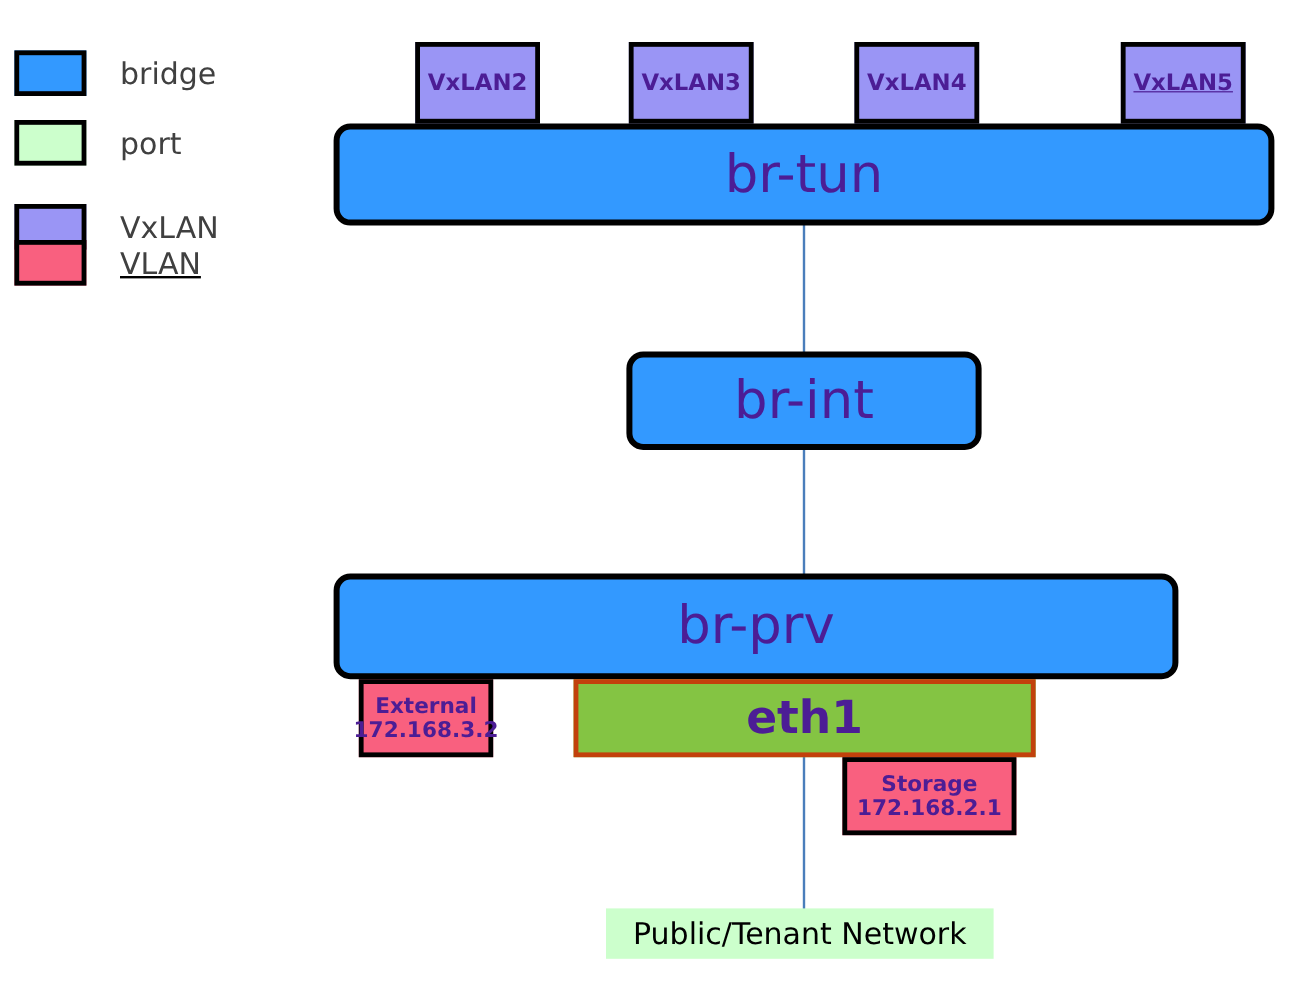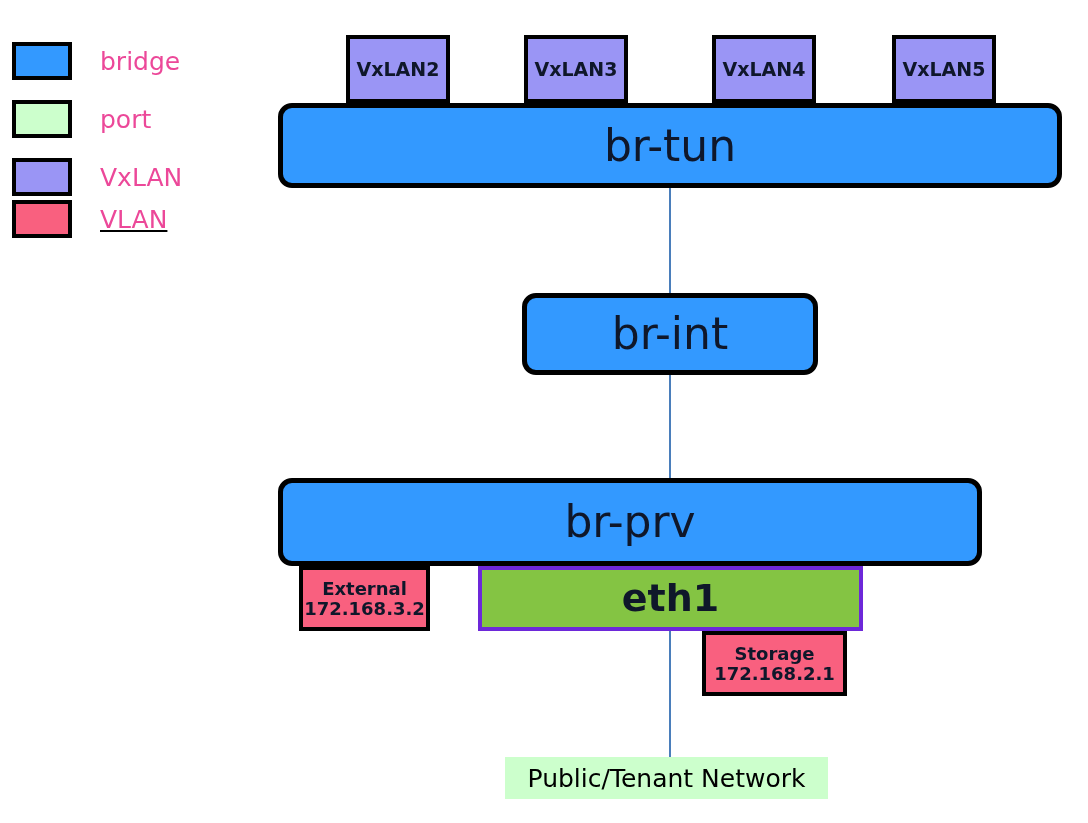--- a/index.html
+++ b/index.html
@@ -28,41 +28,41 @@
   .legend-swatch {
     width: 60px;
     height: 38px;
     border: 4px solid #000000;
     box-sizing: border-box;
     flex: 0 0 auto;
   }
   .legend-label {
     margin-left: 28px;
     font-size: 25px;
-    color: #ec4899;
+    color: #404040;
     white-space: nowrap;
     line-height: 1;
   }
 
   
   .vline {
     position: absolute;
     width: 2px;
     background: #4a7ebb;
   }
 
   
   .node {
     position: absolute;
     box-sizing: border-box;
     display: flex;
     align-items: center;
     justify-content: center;
     text-align: center;
-    color: #0f172a;
+    color: #4c1d95;
     line-height: 1.08;
   }
   .bridge {
     background: #3399ff;
     border: 5px solid #000000;
     border-radius: 14px;
     font-size: 44px;
     font-weight: 400;
   }
   .vxlan {
@@ -72,21 +72,21 @@
     font-weight: bold;
   }
   .vlan {
     background: #f9607f;
     border: 4px solid #000000;
     font-size: 18px;
     font-weight: bold;
   }
   .eth {
     background: #84c443;
-    border: 4px solid #6d28d9;
+    border: 4px solid #c2410c;
     font-size: 38px;
     font-weight: bold;
   }
   .netlabel {
     background: #ccffcc;
     border: none;
     color: #000000;
     font-size: 25px;
     font-weight: 400;
   }
@@ -108,21 +108,21 @@
     <div class="legend-row" style="top:42px;">
       <div class="legend-swatch" style="background:#3399ff;"></div>
       <div class="legend-label">bridge</div>
     </div>
 
     <div class="legend-row" style="top:100px;text-align:center;">
       <div class="legend-swatch" style="background:#ccffcc;"></div>
       <div class="legend-label">port</div>
     </div>
 
-    <div class="legend-row" style="top:158px;align-items:center;">
+    <div class="legend-row" style="top:170px;align-items:center;">
       <div class="legend-swatch" style="background:#9a95f5;"></div>
       <div class="legend-label">VxLAN</div>
     </div>
 
     <div class="legend-row" style="top:200px;text-decoration:underline;">
       <div class="legend-swatch" style="background:#f9607f;"></div>
       <div class="legend-label">VLAN</div>
     </div>
 
   </div>
@@ -136,37 +136,37 @@
   </div>
 
   <div class="node vxlan" style="left:524px; top:35px; width:104px; height:68px;">
     <span>VxLAN3</span>
   </div>
 
   <div class="node vxlan" style="left:712px; top:35px; width:104px; height:68px;">
     <span>VxLAN4</span>
   </div>
 
-  <div class="node vxlan" style="left:892px; top:35px; width:104px; height:68px;">
+  <div class="node vxlan" style="left:934px; top:35px; width:104px; height:68px;text-decoration:underline;">
     <span>VxLAN5</span>
   </div>
 
   <div class="node bridge" style="left:522px; top:293px; width:296px; height:82px;">
     <span>br-int</span>
   </div>
 
   <div class="node bridge" style="left:278px; top:103px; width:784px; height:85px;">
     <span>br-tun</span>
   </div>
 
   <div class="node bridge" style="left:278px; top:478px; width:704px; height:88px;">
     <span>br-prv</span>
   </div>
 
-  <div class="node vlan twoline" style="left:299px; top:566px; width:131px; height:65px;">
+  <div class="node vlan twoline" style="left:299px; top:566px; width:112px; height:65px;">
     <span>External</span>
     <span>172.168.3.2</span>
   </div>
 
   <div class="node eth" style="left:478px; top:566px; width:385px; height:65px;">
     <span>eth1</span>
   </div>
 
 
   <div class="node vlan twoline" style="left:702px; top:631px; width:145px; height:65px;">

